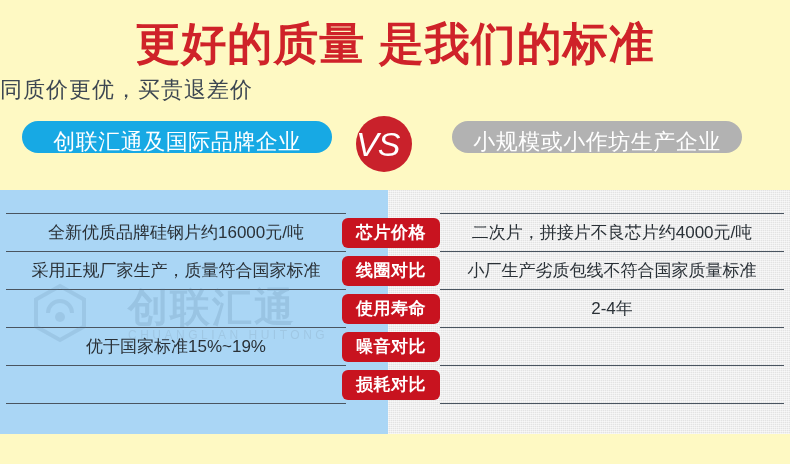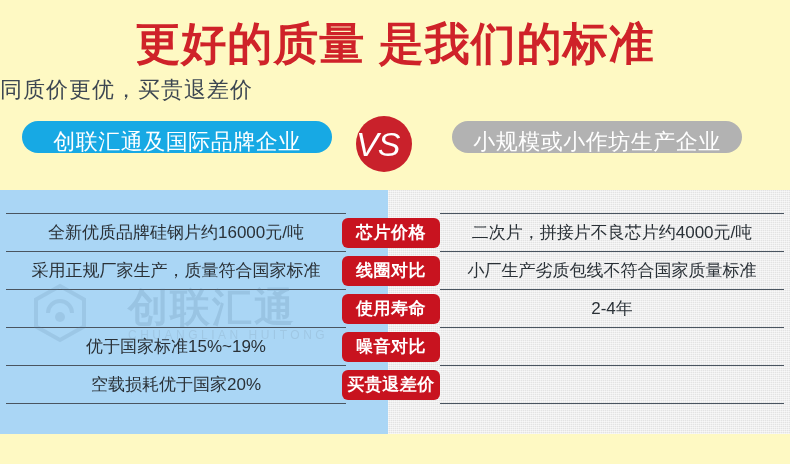--- a/index.html
+++ b/index.html
@@ -246,22 +246,21 @@
         </div>
         <div class="row" style="top: 138px;">
           <div class="row-line left"></div>
           <div class="row-line right"></div>
           <div class="cell cell-left">优于国家标准15%~19%</div>
           <div class="badge">噪音对比</div>
         </div>
         <div class="row" style="top: 176px;">
           <div class="row-line left"></div>
           <div class="row-line right"></div>
-          <div class="cell cell-left">空载损耗优于国家20%</div>
-          <div class="badge">买贵退差价</div>
+          <div class="badge">损耗对比</div>
         </div>
         <div class="row" style="top: 214px;">
           <div class="row-line left"></div>
           <div class="row-line right"></div>
         </div>
       </div>
   </div>
 
   <div class="watermark">
     <svg class="wm-logo" viewBox="0 0 60 60">

